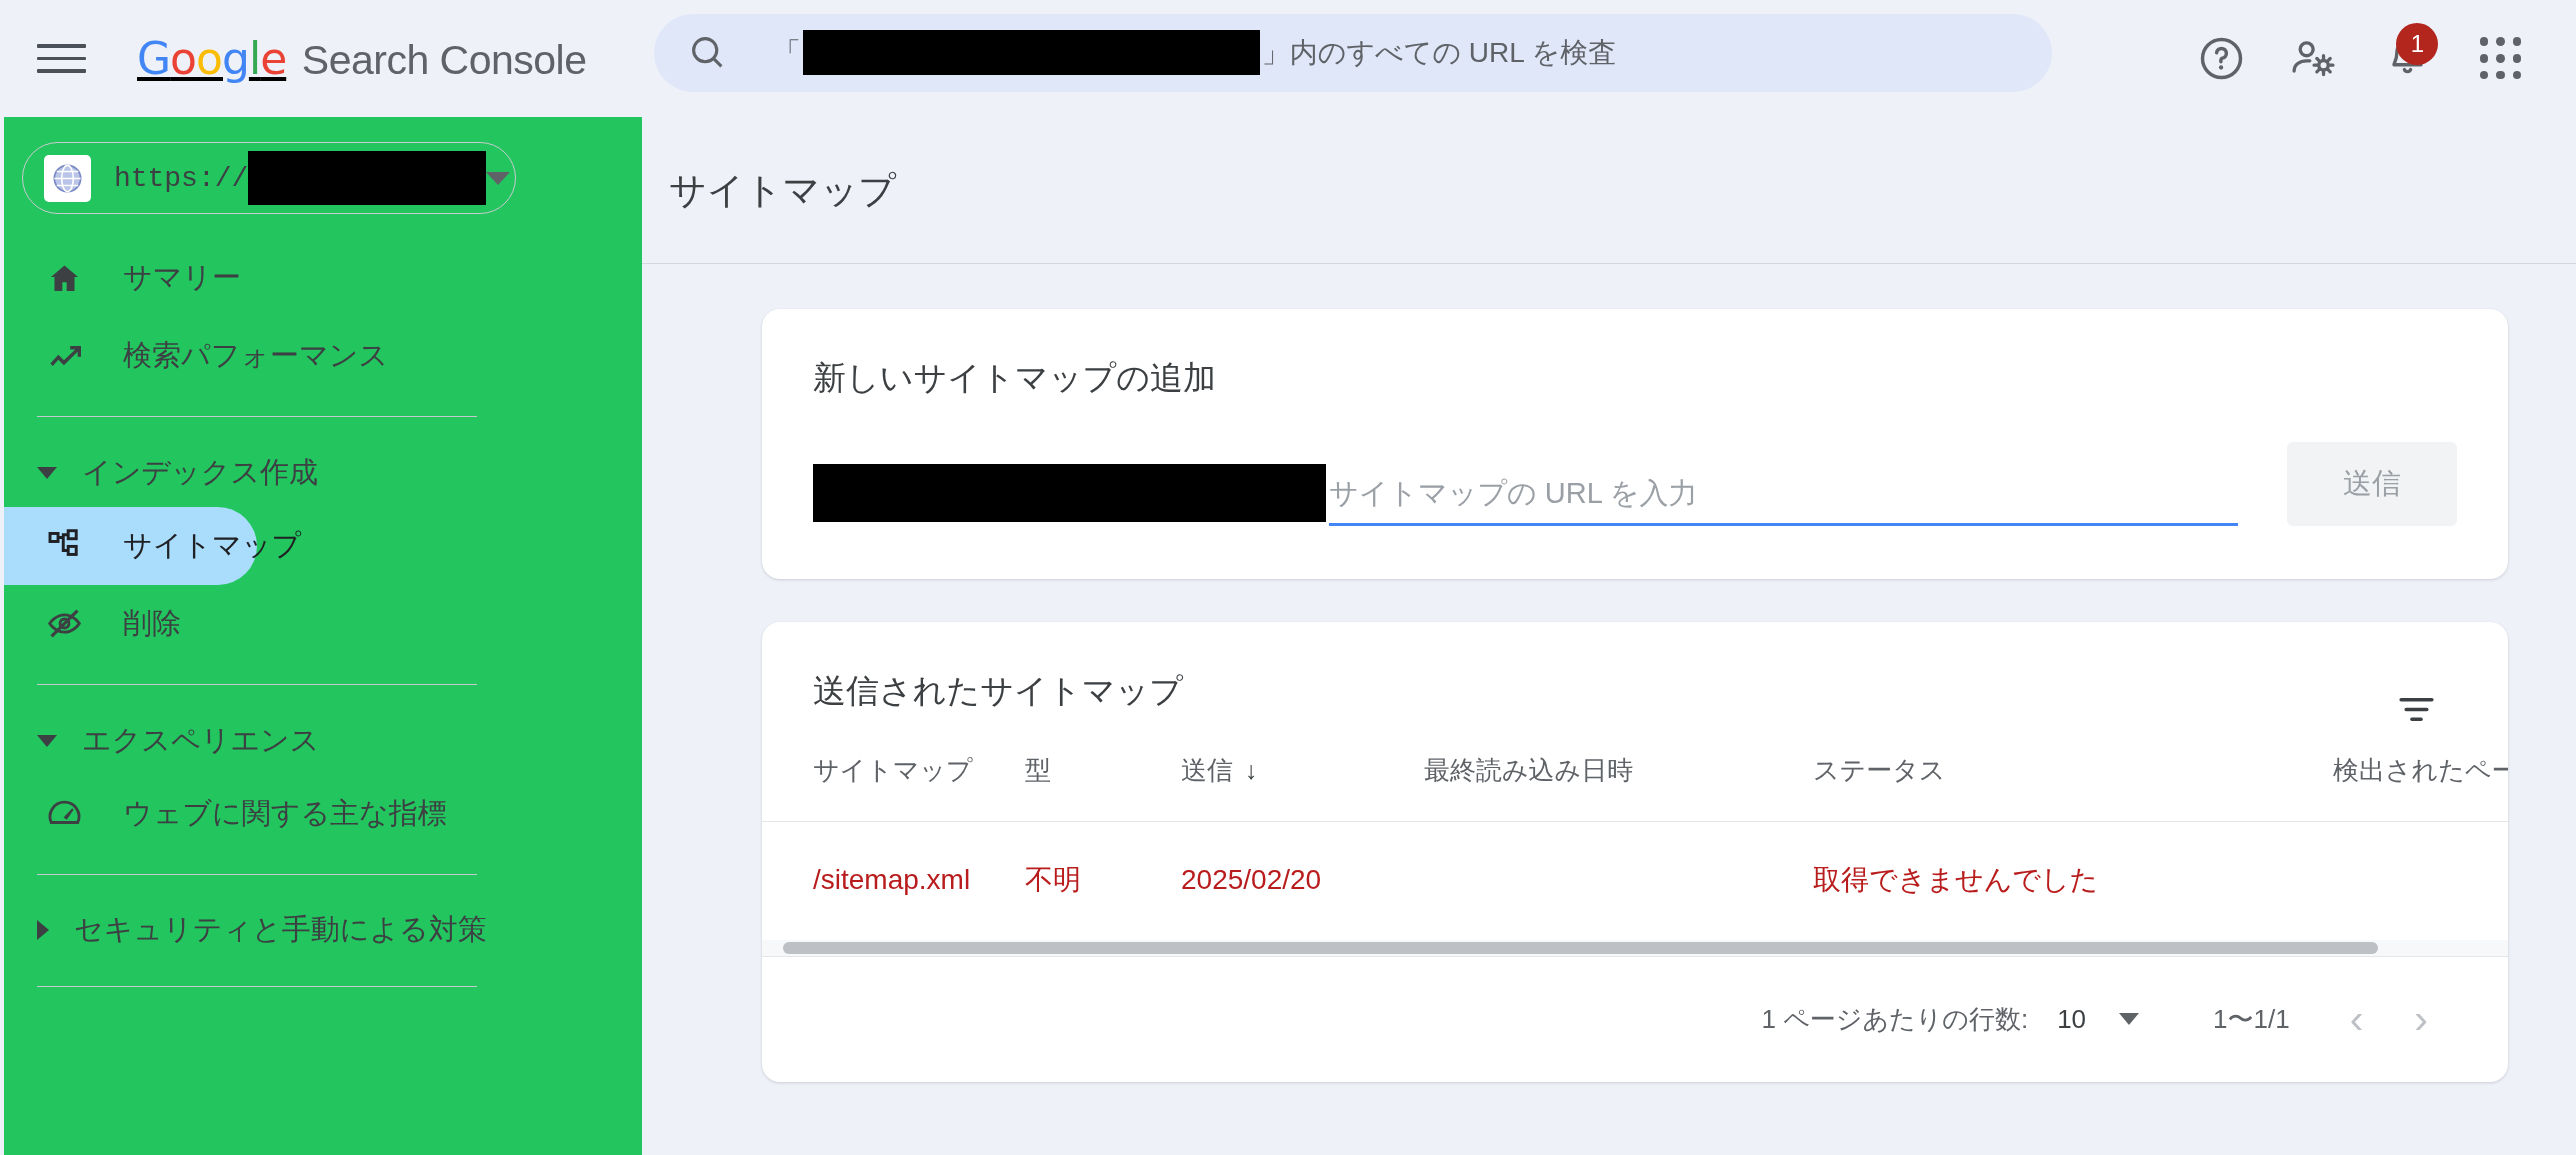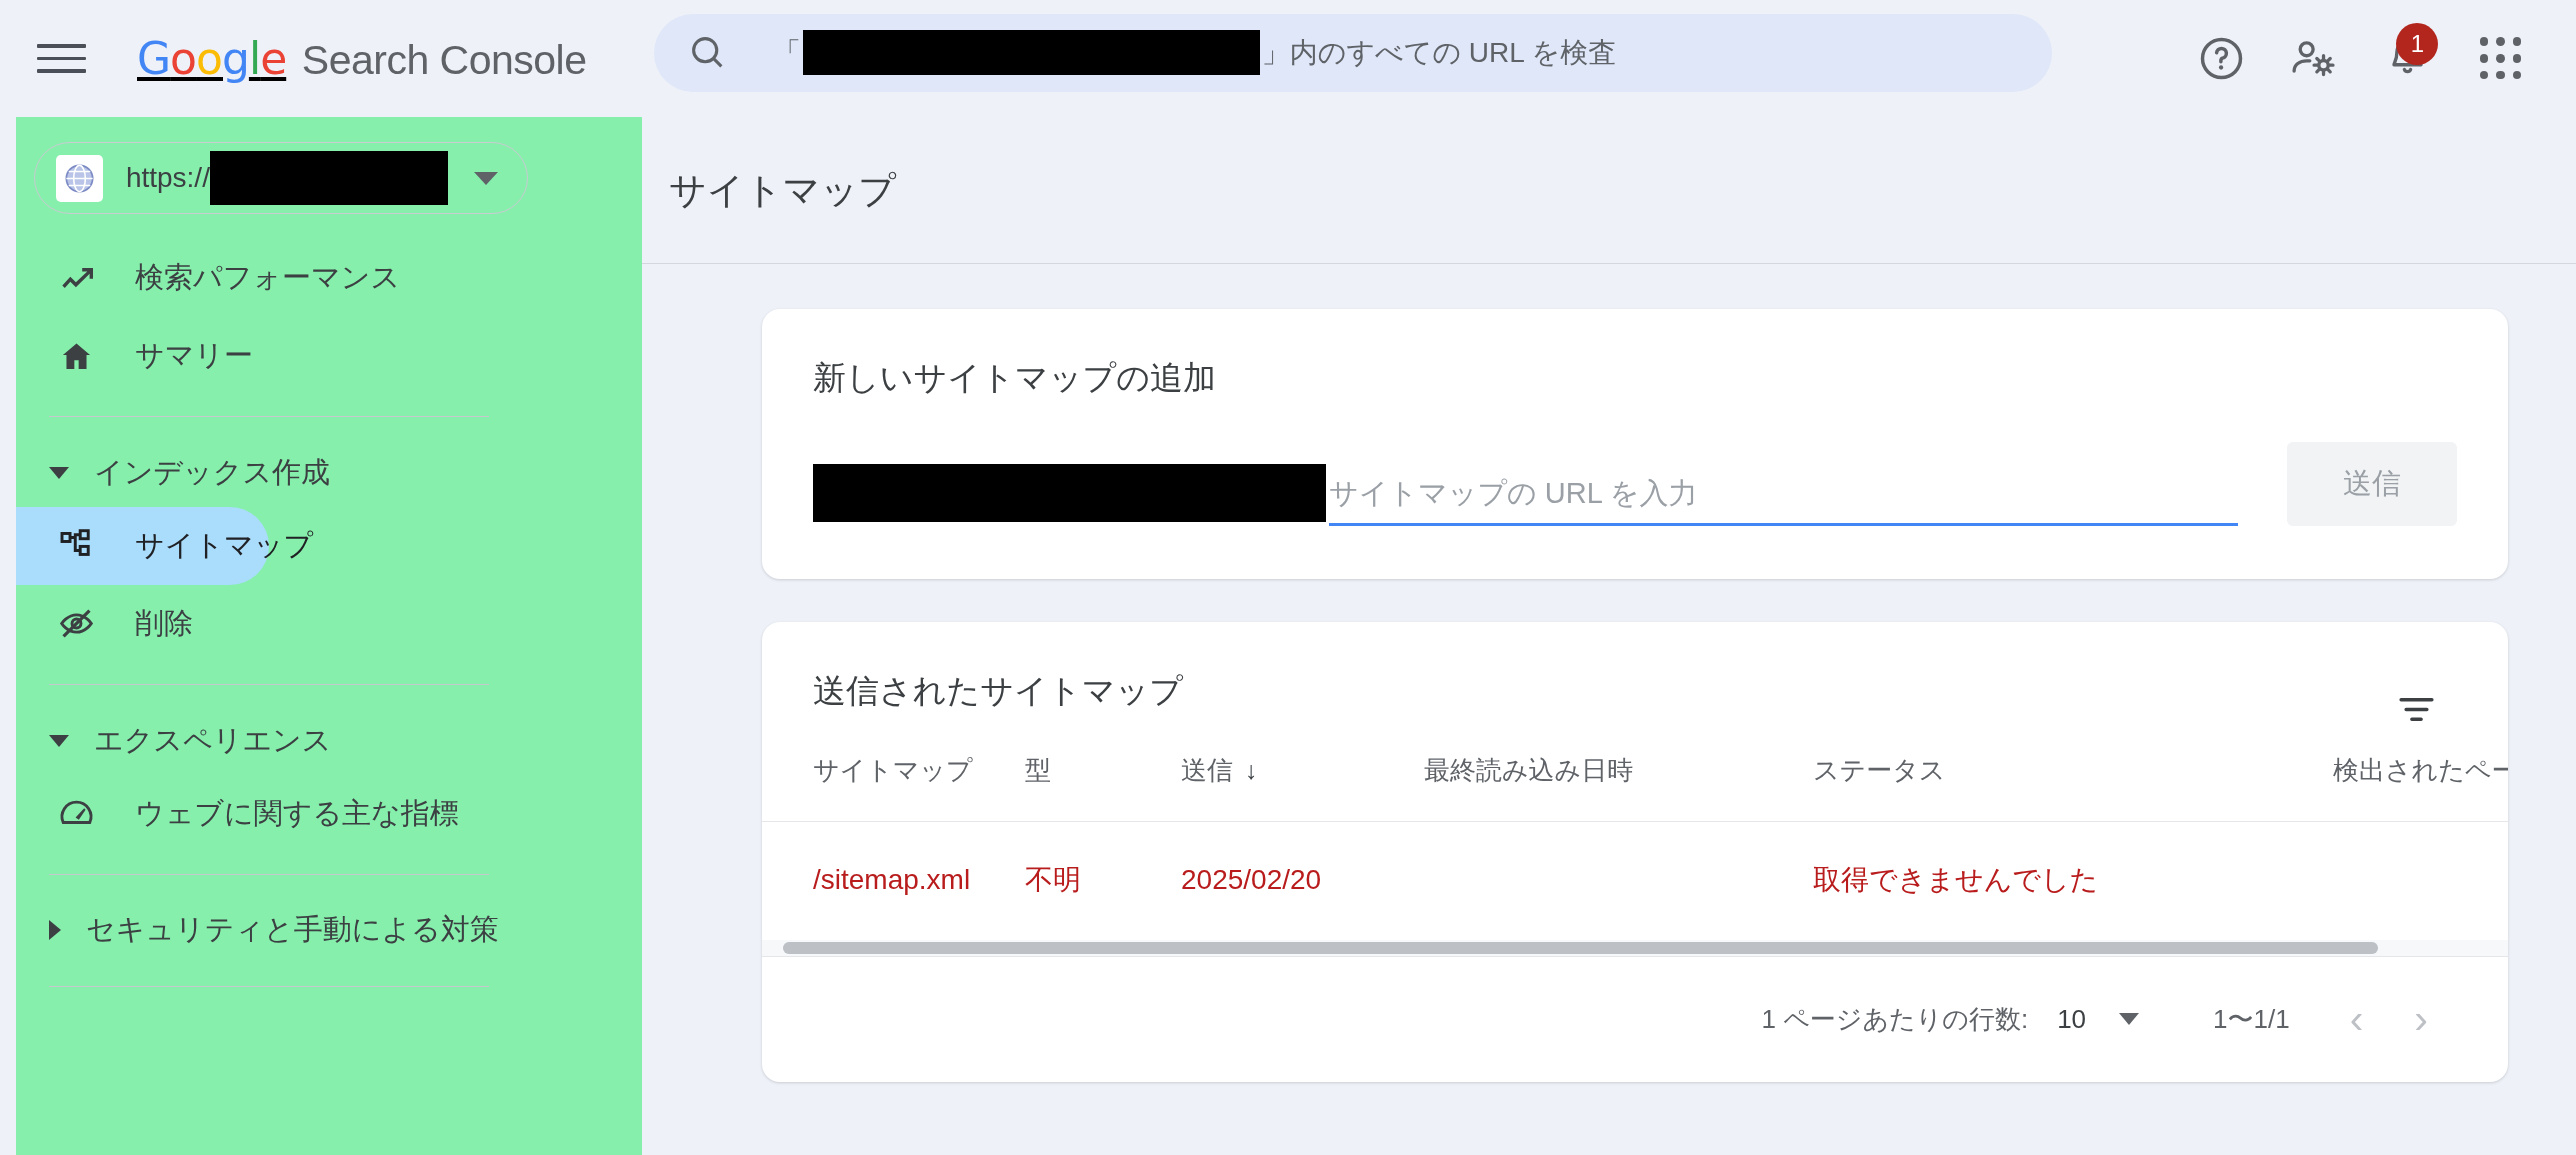--- a/index.html
+++ b/index.html
@@ -53,23 +53,24 @@
     background: #b3261e; color: #fff; font-size: 24px;
     width: 42px; height: 42px; border-radius: 50%;
     display: flex; align-items: center; justify-content: center;
     font-family: "Liberation Sans", sans-serif;
   }
   .appsgrid { display: grid; grid-template-columns: repeat(3, 8.8px); grid-template-rows: repeat(3, 8.8px); gap: 7.8px; }
   .appsgrid i { display: block; width: 8.8px; height: 8.8px; background: #5f6368; border-radius: 50%; }
 
   
   .sidebar {
-    position: absolute; top: 117px; left: 16px;
+    position: absolute; top: 117px; left: 4px;
     width: 642px; height: 1039px;
-    background: #86efac;
+    background: #22c55e;
+    font-family: Liberation Mono, monospace;
   }
   .prop-select {
     margin: 25px 0 0 17.5px; width: 494px; height: 72px;
     border: 1px solid #c9ccd1; border-radius: 39px;
     display: flex; align-items: center; cursor: pointer;
   }
   .globe-box {
     margin-left: 21.4px; width: 47px; height: 47px;
     background: #fff; border-radius: 4.9px;
     display: flex; align-items: center; justify-content: center; flex: none;
@@ -245,33 +246,33 @@
         <span class="redact-url"></span>
       </span>
     <span class="caret-down"></span>
   </div>
 
   <div class="nav">
 
     <div class="nav-item">
       <span class="ni-ico">
         <svg width="37" height="37" viewBox="0 0 24 24">
-            <path fill="#3c4043" d="M2.8 16.6 8 10.9l3.6 3.6L19 7.4h-3.3V5.2H22.7v6.9h-2.2V8.9l-8.9 8.8-3.6-3.6-3.6 4z"></path>
+            <path fill="#3c4043" d="M12 3.6 3.2 11h2.3v9.1h5.1v-5.6h2.8v5.6h5.1V11h2.3z"></path>
           </svg>
       </span>
-      <span class="ni-label">検索パフォーマンス</span>
+      <span class="ni-label">サマリー</span>
     </div>
 
     <div class="nav-item">
       <span class="ni-ico">
         <svg width="37" height="37" viewBox="0 0 24 24">
-            <path fill="#3c4043" d="M12 3.6 3.2 11h2.3v9.1h5.1v-5.6h2.8v5.6h5.1V11h2.3z"></path>
+            <path fill="#3c4043" d="M2.8 16.6 8 10.9l3.6 3.6L19 7.4h-3.3V5.2H22.7v6.9h-2.2V8.9l-8.9 8.8-3.6-3.6-3.6 4z"></path>
           </svg>
       </span>
-      <span class="ni-label">サマリー</span>
+      <span class="ni-label">検索パフォーマンス</span>
     </div>
 
 
     <div class="nav-sep"></div>
 
     <div class="nav-group">
       <span class="tri-down"></span>
       <span class="ng-label">インデックス作成</span>
     </div>
 

